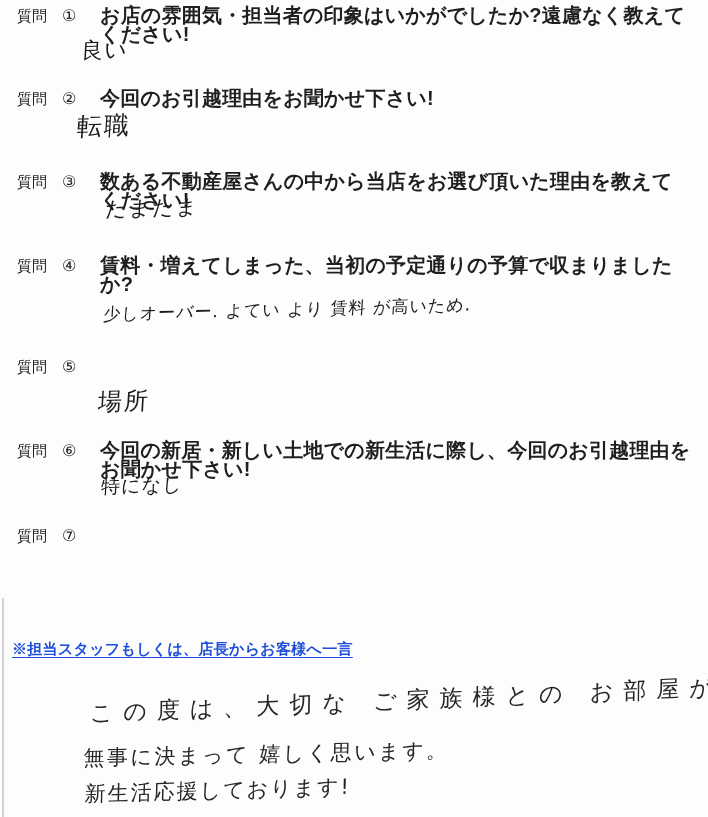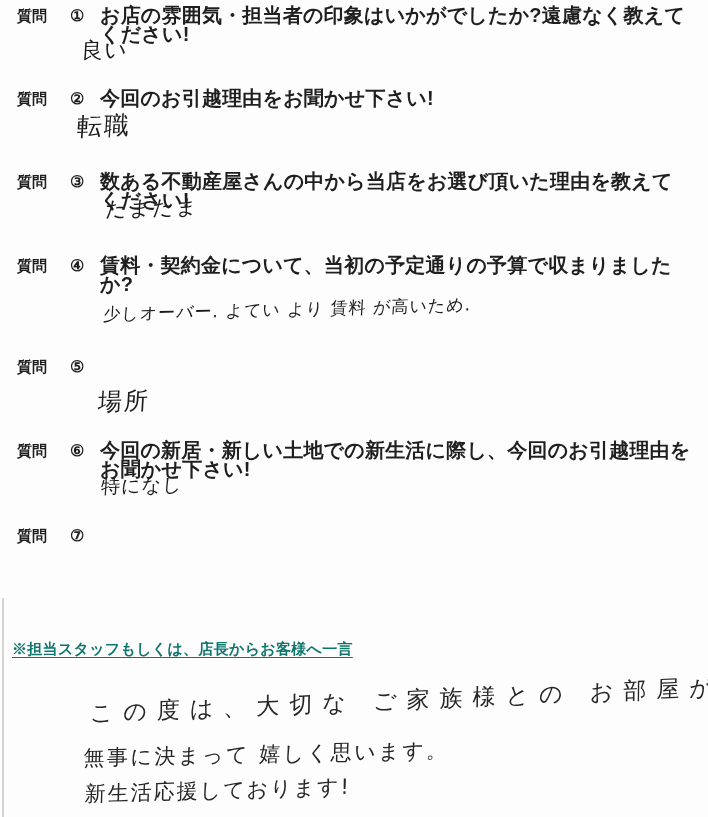--- a/index.html
+++ b/index.html
@@ -15,25 +15,24 @@
   .q {
     position: absolute;
     left: 17px;
     display: flex;
     align-items: flex-start;
     color: #1f1f1f;
   }
   .q-head {
     flex: 0 0 83px;
     width: 83px;
-    font-weight: 700;
+    font-weight: 400;
     font-size: 15px;
     line-height: 19px;
     display: flex;
-    gap: 8px;
   }
   .q-num { margin-left: 15px; font-size: 16px; line-height: 19px; }
   .q-text {
     font-weight: 700;
     font-size: 20px;
     line-height: 18.5px;
     letter-spacing: 0.2px;
     max-width: 592px;
   }
   .q1 { top: 6px; }
@@ -62,21 +61,21 @@
   .ans6 { left: 102px; top: 474px; font-size: 19px; letter-spacing: 1px; }
 
   
   .staff-heading {
     position: absolute;
     left: 12px;
     top: 640px;
     font-weight: 700;
     font-size: 15px;
     letter-spacing: 0.3px;
-    color: #0f766e;
+    color: #1d4ed8;
     text-decoration: underline;
     text-underline-offset: 3px;
   }
   .hw {
     position: absolute;
     color: #262626;
     white-space: nowrap;
     transform-origin: left top;
     font-family: "DejaVu Sans", sans-serif;
     font-weight: 400;
@@ -134,21 +133,21 @@
     </div>
   </div>
   <div class="ans ans3">たまたま</div>
 
   <div class="q q4">
     <div class="q-head">
       <span class="q-word">質問</span>
       <span class="q-num">④</span>
     </div>
     <div class="q-text">
-      <div>賃料・契約金について、当初の予定通りの予算で収まりましたか?</div>
+      <div>賃料・増えてしまった、当初の予定通りの予算で収まりましたか?</div>
     </div>
   </div>
   <div class="ans ans4">少しオーバー. よてい より 賃料 が高いため.</div>
 
   <div class="q q5">
     <div class="q-head">
       <span class="q-word">質問</span>
       <span class="q-num">⑤</span>
     </div>
   </div>

